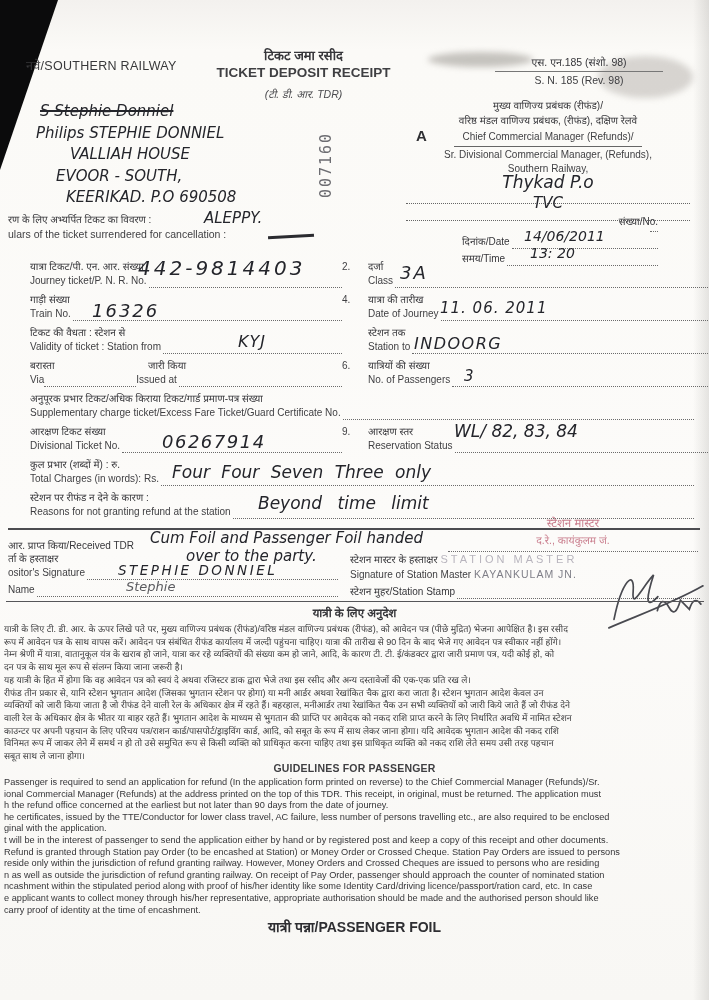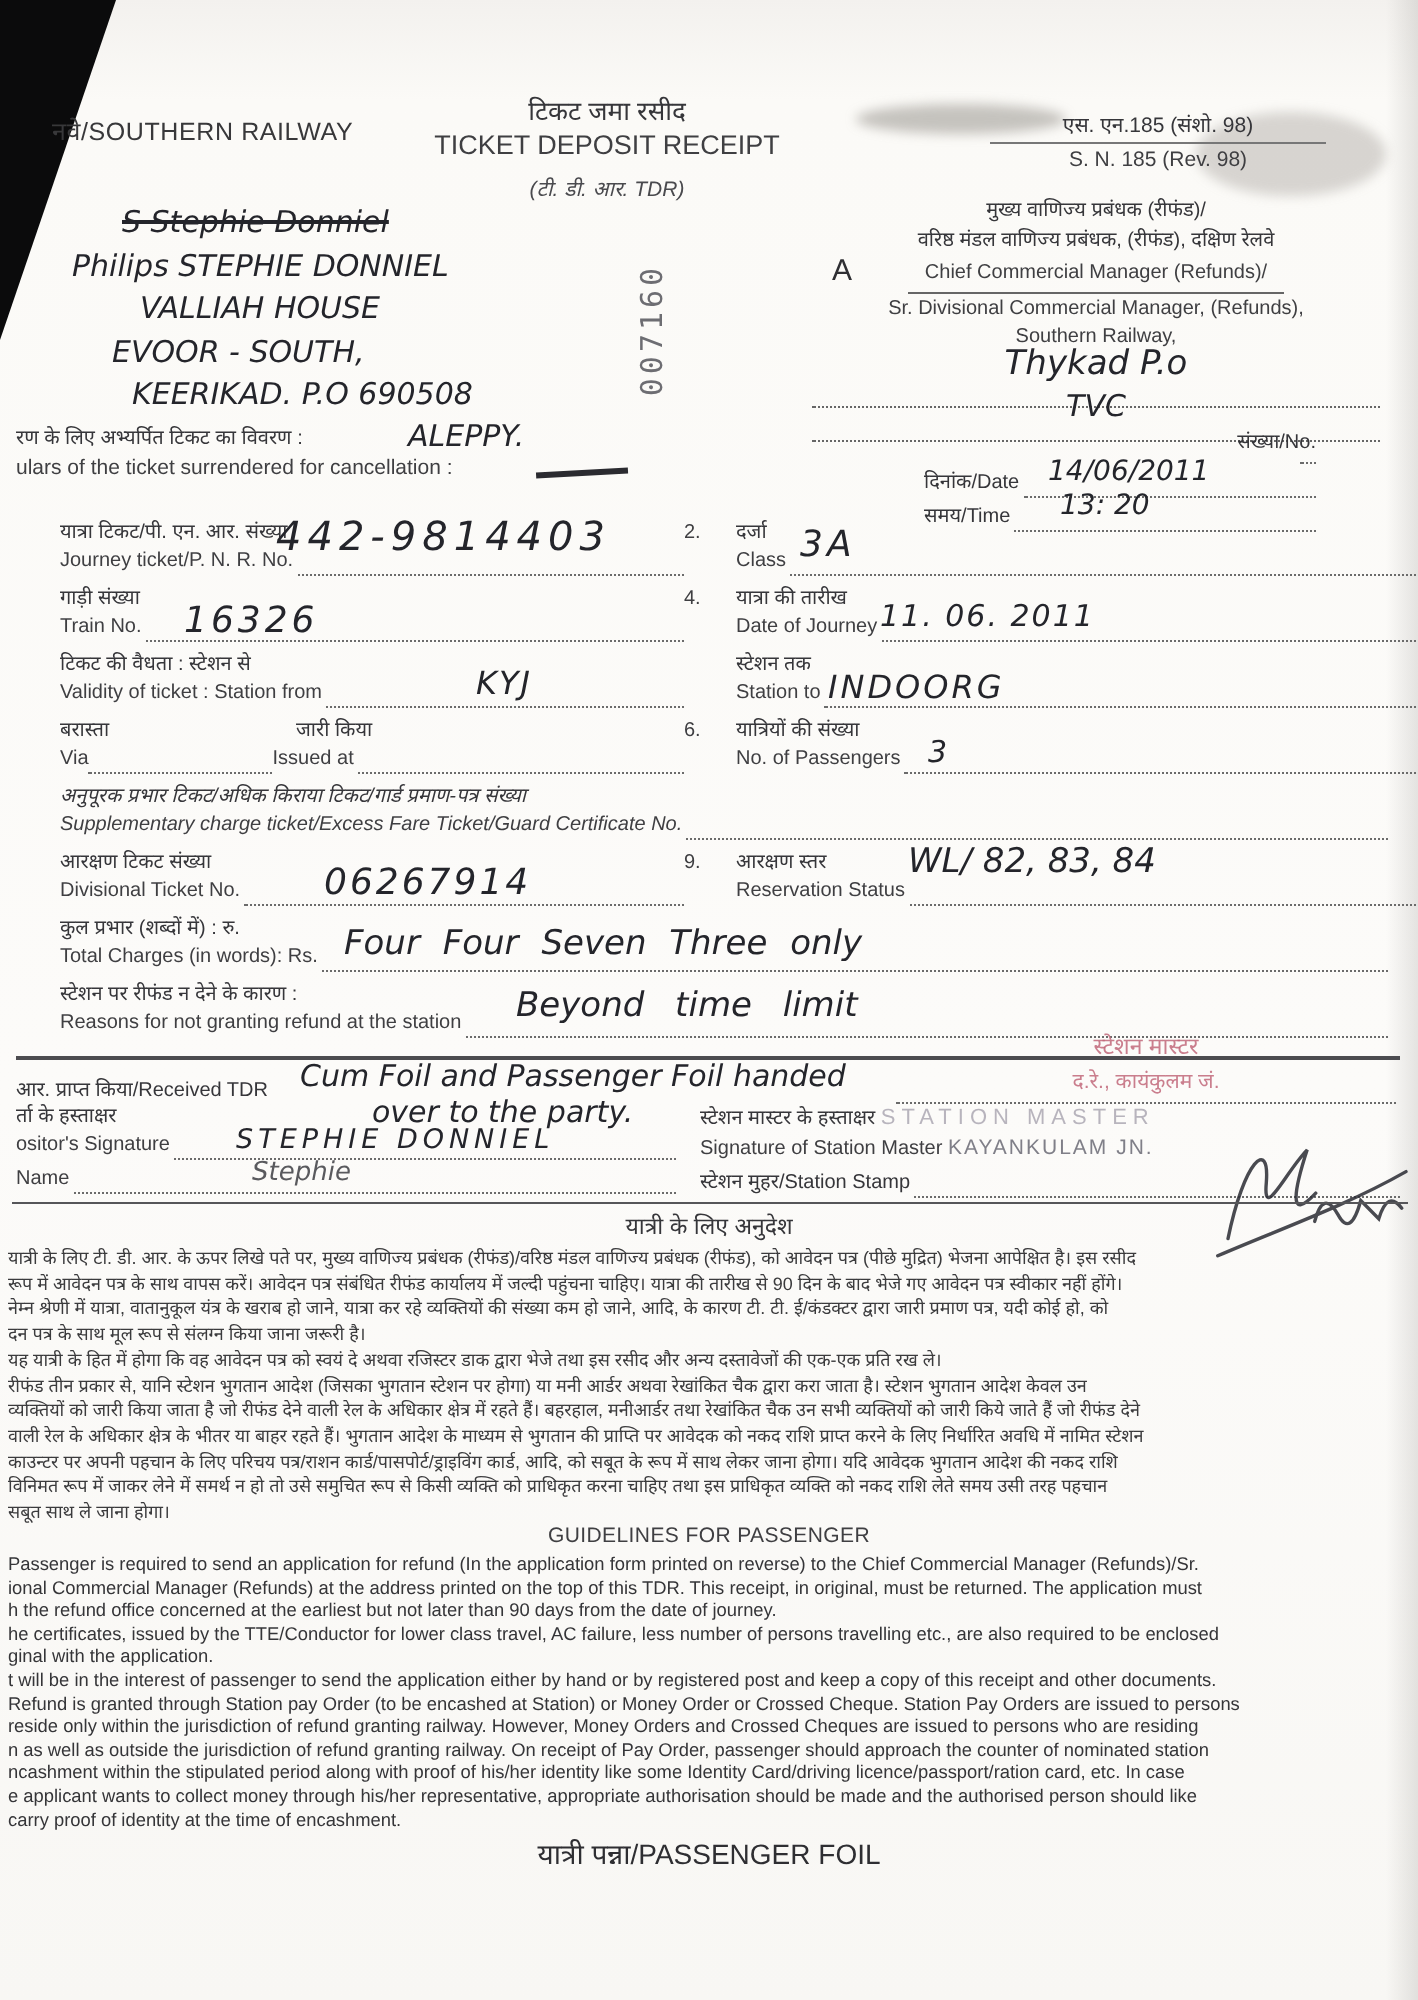--- a/index.html
+++ b/index.html
@@ -2,21 +2,21 @@
 <html><head>
 <meta charset="utf-8">
 <style>
   html,body{margin:0;padding:0;background:#e9e7e4;}
   .paper{position:relative;width:709px;height:1000px;margin:0 auto;overflow:hidden;
     background:linear-gradient(180deg,#f3f1ee 0%,#fbfaf7 5%,#fcfbf9 55%,#f8f7f4 100%);
     font-family:"Liberation Sans",sans-serif;color:#3f3f42;}
   .abs{position:absolute;}
   .hi{color:#36363a;}
   .lbl{font-size:10px;line-height:14px;}
-  .b{font-weight:normal;}
+  .b{font-weight:bold;}
   .ctr{text-align:center;}
   .hw{font-family:"DejaVu Sans",cursive;font-style:italic;color:#24252b;white-space:nowrap;}
   .row{position:absolute;}
   .fl{display:flex;align-items:flex-end;}
   .dots{flex:1;border-bottom:1.5px dotted #6b6b6b;height:12px;margin-left:2px;min-width:8px;}
   .dseg{border-bottom:1.5px dotted #6b6b6b;height:12px;}
   .val{position:absolute;}
   .num{position:absolute;left:0;top:0;}
   .pad{padding-left:26px;}
   .corner{width:70px;height:170px;background:#0b0b0c;clip-path:polygon(0 0,58px 0,0 170px);}
@@ -49,21 +49,21 @@
     <div class="b" style="font-size:13.5px;margin-top:1px;">TICKET DEPOSIT RECEIPT</div>
     <div style="font-size:10.5px;font-style:italic;margin-top:7px;color:#4a4a4e;">(टी. डी. आर. TDR)</div>
   </div>
 
   <div class="abs ctr" style="left:495px;top:55px;width:168px;font-size:10.5px;">
     <div class="hi" style="border-bottom:1px solid #777;padding-bottom:2px;">एस. एन.185 (संशो. 98)</div>
     <div style="padding-top:2px;">S. N. 185 (Rev. 98)</div>
   </div>
 
   <div class="abs hw" style="left:36px;top:101px;font-size:15px;line-height:21.5px;">
-    <div class="strike" style="margin-left:25px;">S Stephie Donniel</div>
+    <div class="strike" style="margin-left:4px;">S Stephie Donniel</div>
     <div>Philips STEPHIE DONNIEL</div>
     <div style="margin-left:34px;">VALLIAH HOUSE</div>
     <div style="margin-left:20px;">EVOOR - SOUTH,</div>
     <div style="margin-left:30px;">KEERIKAD. P.O 690508</div>
     <div style="margin-left:168px;line-height:19px;">ALEPPY.</div>
   </div>
   <div class="abs" style="left:268px;top:235px;width:46px;height:2.5px;background:#2b2b30;transform:rotate(-3deg);"></div>
 
   <div class="abs ctr" style="left:276px;top:156px;width:100px;height:18px;transform:rotate(-90deg);font-family:'DejaVu Sans Mono',monospace;font-size:15px;letter-spacing:2px;color:#6d6d72;">007160</div>
 
@@ -138,21 +138,21 @@
       <span style="position:absolute;left:118px;">जारी किया</span>
     </div>
     <div class="fl">
       <span class="lbl">Via</span>
         <span class="dseg" style="width:92px;"></span>
       <span class="lbl">Issued at</span>
         <span class="dots"></span>
     </div>
   </div>
 
-  <div class="row" style="left:30px;top:392px;width:664px;font-style:italic;">
+  <div class="row" style="left:30px;top:392px;width:664px;">
     <div class="hi lbl">अनुपूरक प्रभार टिकट/अधिक किराया टिकट/गार्ड प्रमाण-पत्र संख्या</div>
     <div class="fl">
         <span class="lbl">Supplementary charge ticket/Excess Fare Ticket/Guard Certificate No.</span>
         <span class="dots"></span>
       </div>
   </div>
 
   <div class="row" style="left:30px;top:425px;width:312px;">
     <div class="hi lbl">आरक्षण टिकट संख्या</div>
     <div class="fl">

